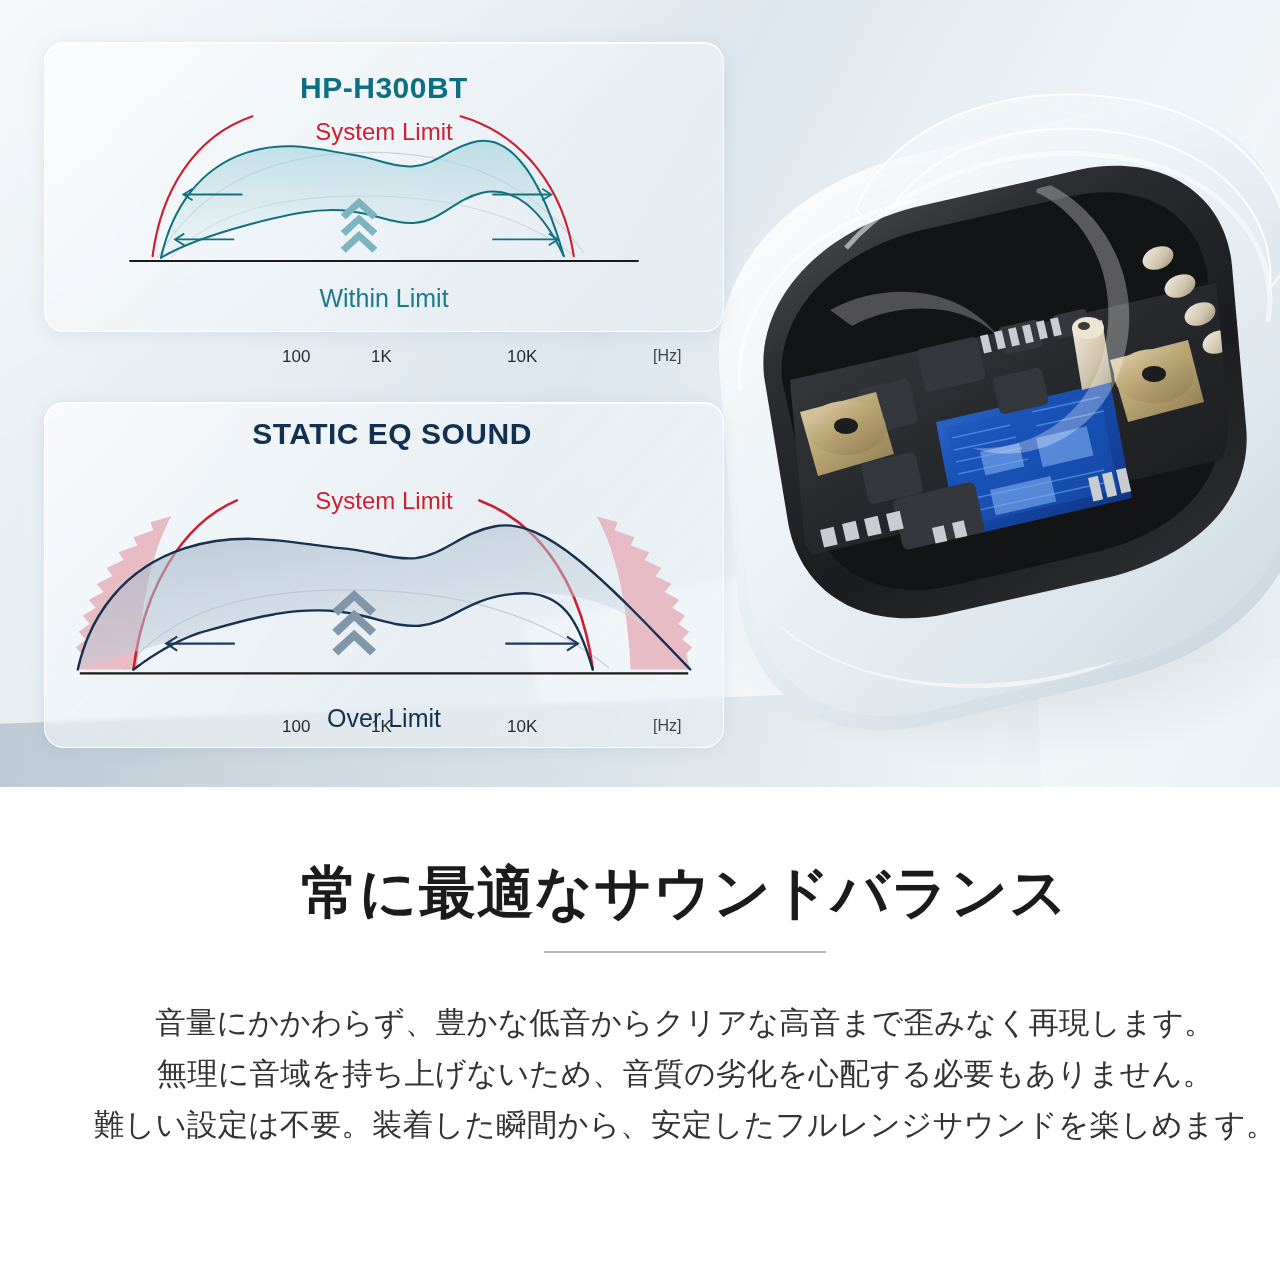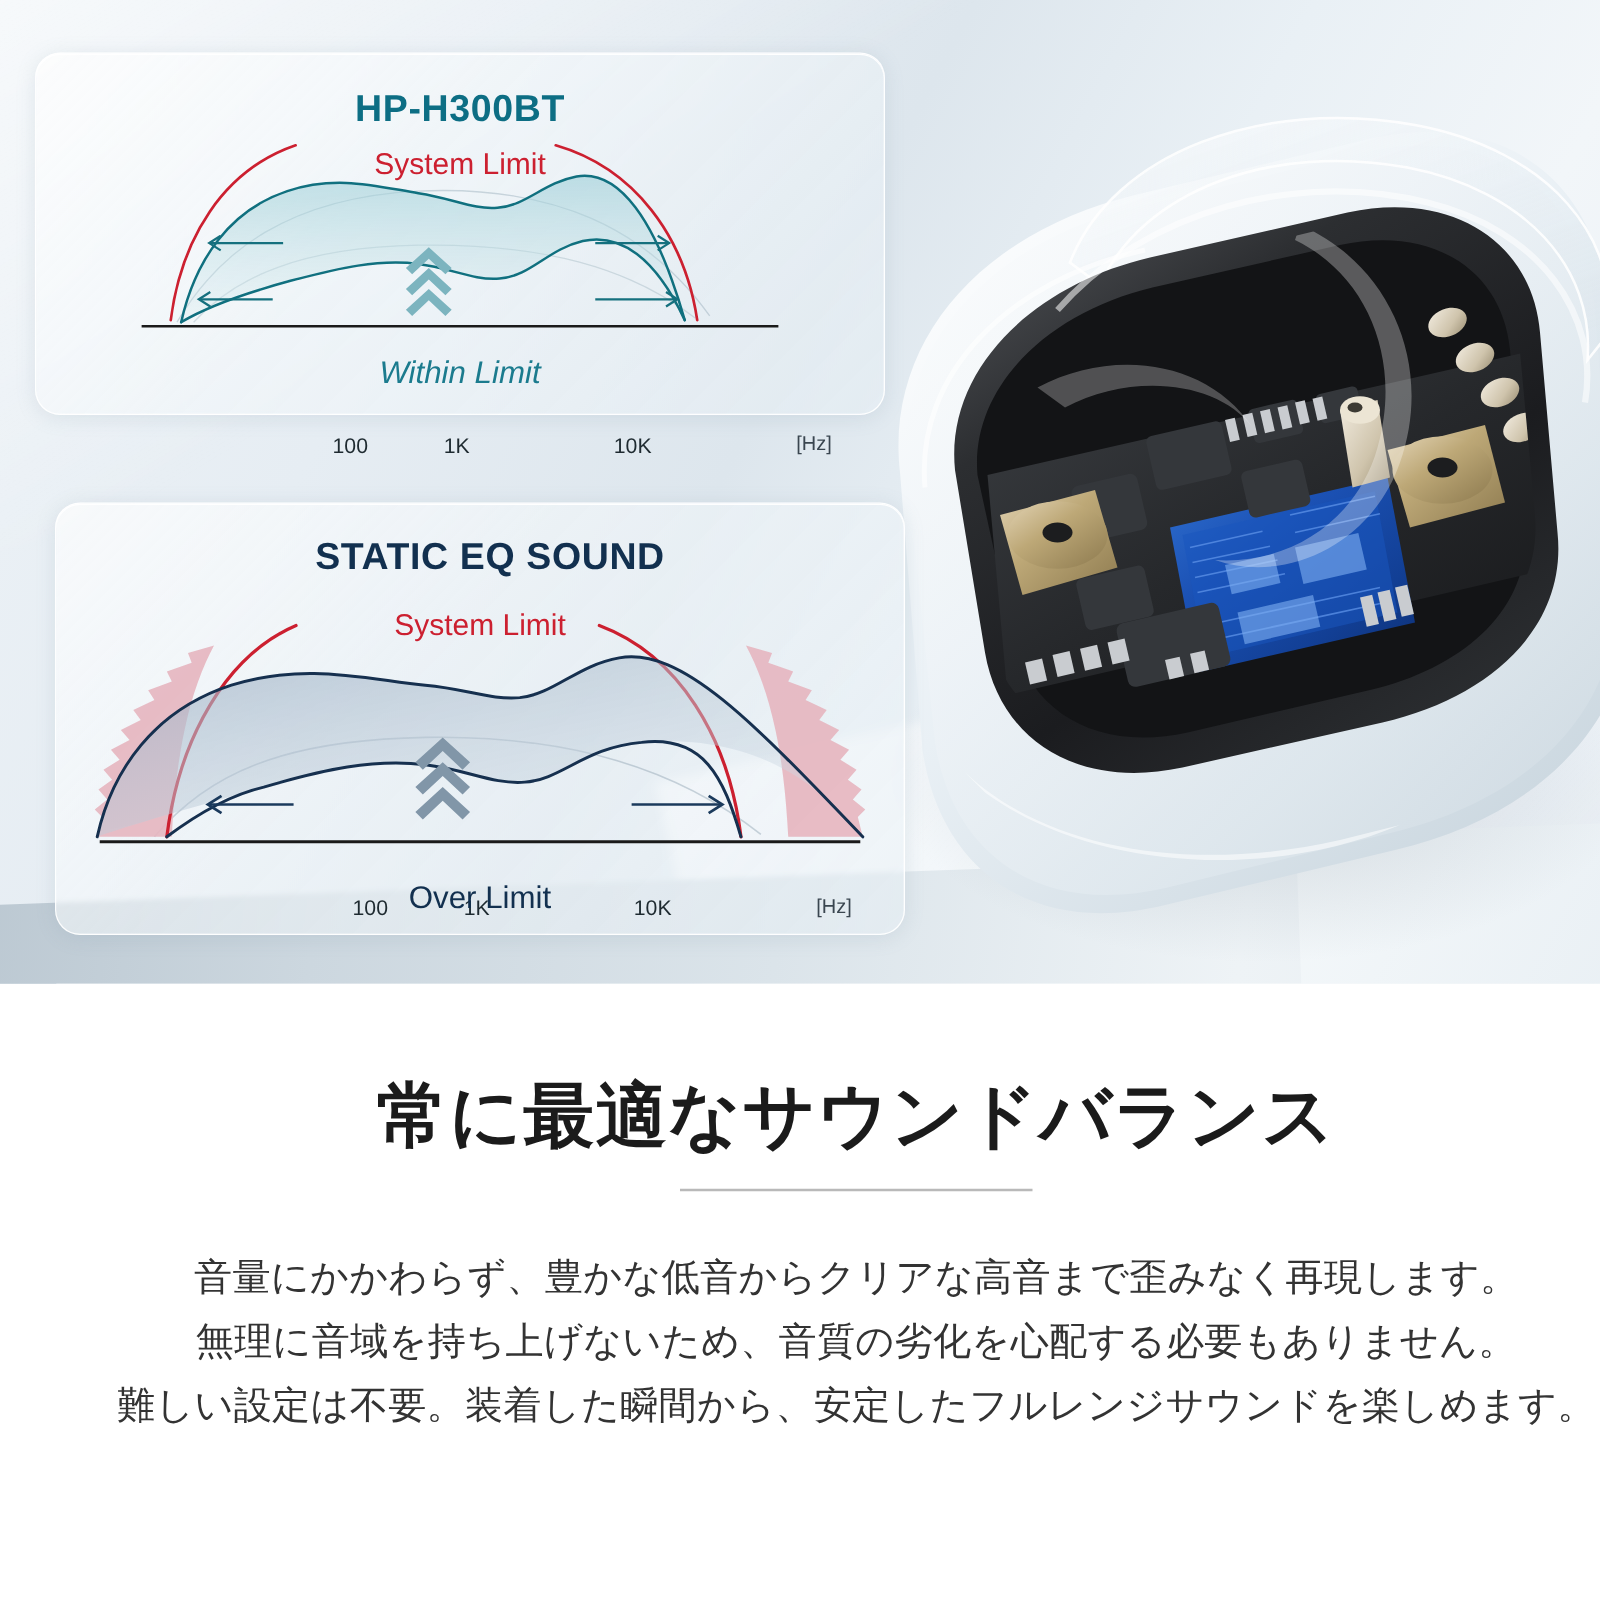--- a/index.html
+++ b/index.html
@@ -46,35 +46,35 @@
   
   .panel {
     position:absolute;
     border-radius:20px;
     border:1px solid rgba(255,255,255,.92);
     background:
       linear-gradient(135deg,rgba(255,255,255,.66) 0%,rgba(246,250,252,.52) 40%,rgba(232,240,246,.46) 100%);
     box-shadow:0 2px 16px rgba(120,140,160,.16), inset 0 1px 0 rgba(255,255,255,.95);
     backdrop-filter:blur(2px);
   }
-  .panel-1 { left:28px; top:42px; width:680px; height:290px;padding-left:12px; }
+  .panel-1 { left:44px; top:42px; width:680px; height:290px;padding-left:12px; }
   .panel-2 { left:44px; top:402px; width:680px; height:346px; }
 
   .panel-title {
     position:absolute; left:0; right:0; text-align:center;
     font-size:30px; font-weight:700; letter-spacing:.5px;
   }
   .panel-1 .panel-title { top:28px; color:#0d6e84; }
-  .panel-2 .panel-title { top:26px; color:#12304f;margin-left:16px; }
+  .panel-2 .panel-title { top:14px; color:#12304f;margin-left:16px; }
 
   .panel-footer {
     position:absolute; left:0; right:0; text-align:center;
     font-size:25px; font-weight:400;
   }
-  .panel-1 .panel-footer { bottom:18px; color:#1b7b8e;font-style:italic; }
+  .panel-1 .panel-footer { bottom:18px; color:#1b7b8e; }
   .panel-2 .panel-footer { bottom:14px; color:#12304f; }
 
   .chartwrap { position:absolute; left:0; top:0; width:100%; height:100%; }
   .chartwrap svg { width:100%; height:100%; display:block; }
 
   
   .content { position:absolute; left:0; top:787px; width:1280px; height:493px; background:#fff;margin-left:45px; }
   .headline {
     position:absolute; top:68px; left:0; width:100%; text-align:center;
     font-size:57px; font-weight:700; color:#1b1b1b; letter-spacing:1px;

